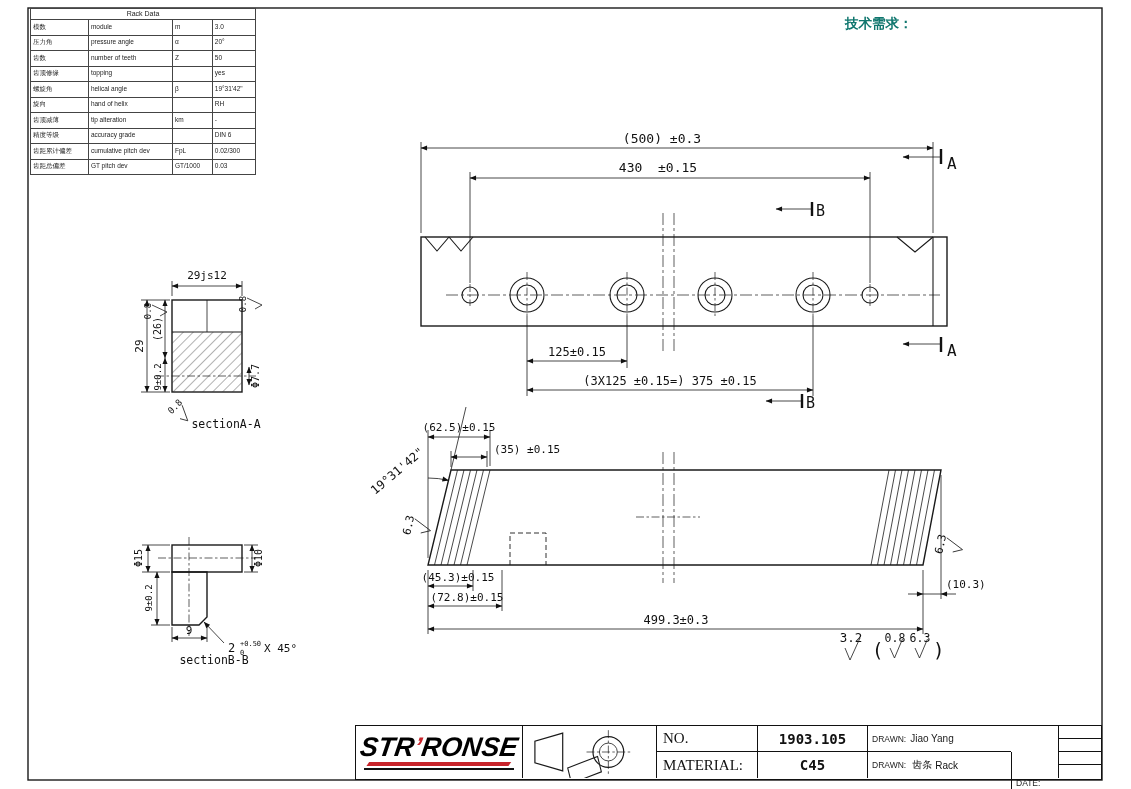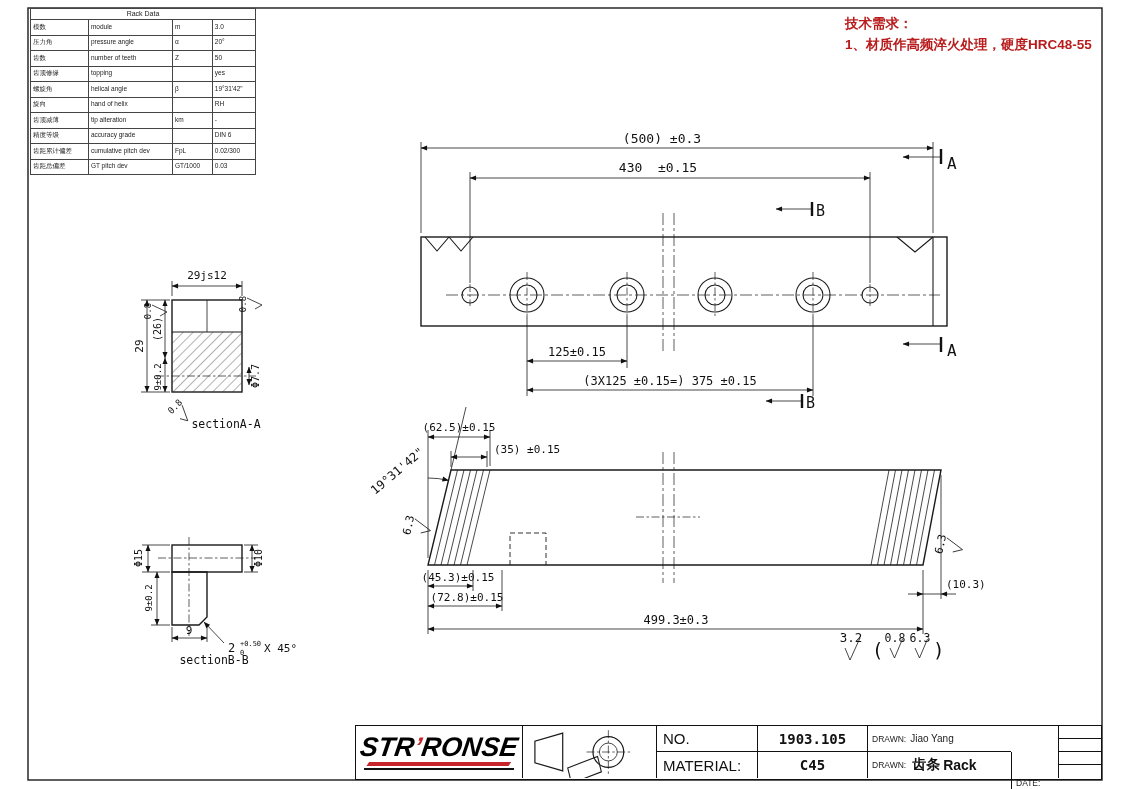--- a/index.html
+++ b/index.html
@@ -19,35 +19,35 @@
   table.rack{position:absolute;left:30px;top:8px;border-collapse:collapse;width:226px;
              font-family:"Liberation Sans",sans-serif;}
   table.rack td,table.rack th{border:1px solid #444;font-size:6.5px;font-weight:400;
              padding:0 2px;height:14.5px;line-height:1.05;color:#222;overflow:hidden;}
   table.rack th{height:10px;font-size:7px;text-align:center;font-weight:400;}
   td.sym{text-align:left;font-size:6px;}
   td.val{font-size:6.5px;}
 
   
   .techreq{position:absolute;left:845px;top:14px;font-size:13.5px;font-weight:600;
-           line-height:1.55;color:#b91c1c;}
+           line-height:1.55;color:#0f766e;}
 
   
   .tblock{position:absolute;left:355px;top:725px;width:747px;height:55px;
           border:1.6px solid #111;box-sizing:border-box;background:#fff;}
   .tb{position:absolute;box-sizing:border-box;border-left:1.2px solid #111;
       display:flex;align-items:center;overflow:hidden;}
   .tb.noleft{border-left:none;}
   .tb.bb{border-bottom:1.2px solid #111;}
-  .lab-big{font-family:Liberation Sans, sans-serif;font-size:15px;padding-left:6px;}
+  .lab-big{font-family:Liberation Serif, serif;font-size:15px;padding-left:6px;}
   .val-big{font-family:"DejaVu Sans Mono",monospace;font-size:14px;font-weight:700;
            width:100%;text-align:center;}
   .lab-sm{font-size:8.5px;color:#222;padding-left:4px;text-align:right;}
   .val-sm{font-size:10px;color:#222;padding-left:4px;}
-  .val-title{font-size:14px;font-weight:700;padding-left:6px;}
+  .val-title{font-size:10px;font-weight:400;padding-left:6px;}
   .mini{position:absolute;left:0;width:100%;border-bottom:1px solid #111;height:13px;box-sizing:border-box;}
 
   
   .logo{width:100%;text-align:center;}
   .logo-text{font-weight:700;font-style:italic;font-size:27px;line-height:1;
              letter-spacing:0px;transform:skewX(-8deg);color:#000;}
   .logo .red{color:#c8242b;}
   .logo-underline-red{height:3.5px;background:#c8242b;width:142px;margin:1px auto 0;
              transform:skewX(-35deg);}
   .logo-underline-black{height:1.6px;background:#111;width:150px;margin:2px auto 0;}
@@ -401,21 +401,20 @@
       <td>齿距总偏差</td>
       <td>GT pitch dev</td>
       <td class="sym">GT/1000</td>
       <td class="val">0.03</td>
         </tr>
   </tbody>
     </table>
 
   <div class="techreq">
     <div>技术需求：</div>
-    <div>1、材质作高频淬火处理，硬度HRC48-55</div>
   </div>
 
   <div class="tblock">
 
     <div class="tb noleft" style="left:0;top:0;width:166px;height:52px;">
       <div class="logo">
         <div class="logo-text">
           <span>STR</span><span class="red">’</span><span>RONSE</span>
         </div>
         <div class="logo-underline-red"></div>

